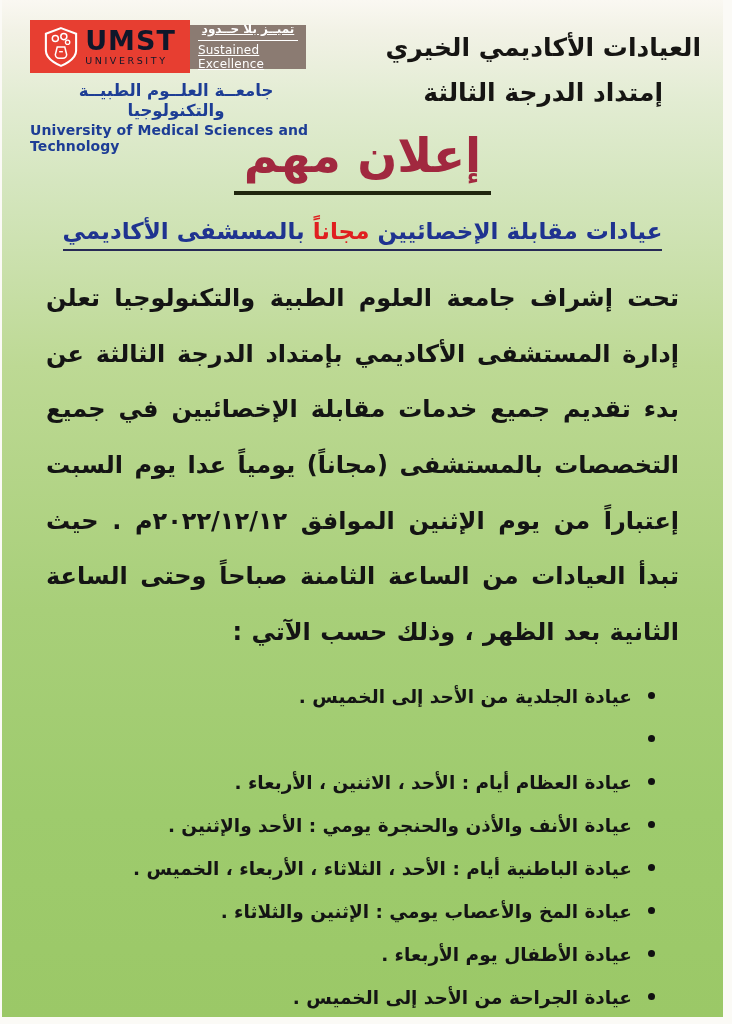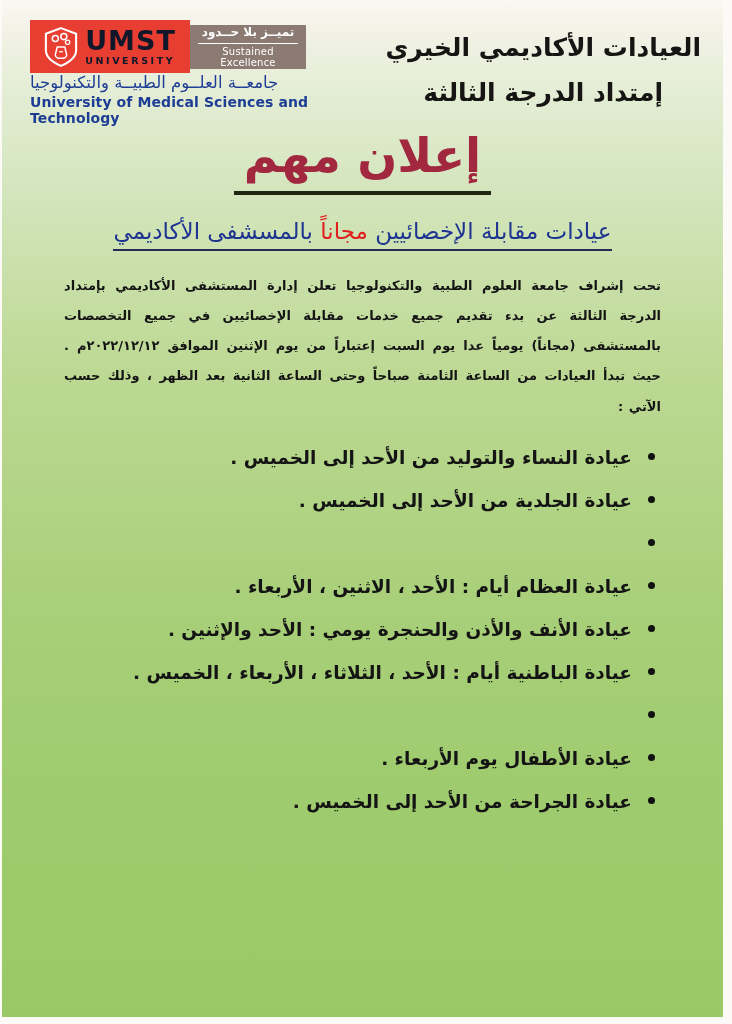--- a/index.html
+++ b/index.html
@@ -14,46 +14,46 @@
   
   .header { position:absolute; top:20px; left:28px; right:22px;
             display:flex; justify-content:space-between; align-items:flex-start; }
   .logo-block { width:292px; }
   .logo-row { display:flex; align-items:center; }
   .logo-red-box { background:#e73e31; width:160px; height:53px;
                   display:flex; align-items:center; justify-content:center; gap:7px; }
   .crest { flex:0 0 auto; }
   .logo-words { display:flex; flex-direction:column; line-height:1; color:#0f172a; }
   .logo-umst { font-size:27px; font-weight:bold; letter-spacing:1px; }
-  .logo-univ { font-size:9.5px; font-weight:bold; letter-spacing:2.6px; margin-top:2px; }
+  .logo-univ { font-size:9.5px; font-weight:normal; letter-spacing:2.6px; margin-top:2px; }
   .taupe-box { background:#8b7b72; width:116px; height:44px; padding:4px 8px;
-               display:flex; flex-direction:column; justify-content:center; color:#fff; }
+               display:flex; flex-direction:column; justify-content:center; color:#fff;text-decoration:underline; }
   .taupe-ar { font-size:12px; font-weight:bold; direction:rtl; text-align:center;
               line-height:1.2; }
   .taupe-line { border:none; border-top:1.5px solid #fff; margin:3px 0 2px; }
-  .taupe-en { font-size:10px; text-align:center; letter-spacing:.2px; }
-  .uni-name-ar { margin-top:0; direction:rtl; text-align:left; color:#1d3d95;
-                 font-size:16.5px; font-weight:normal; line-height:1.2; }
+  .taupe-en { font-size:12px; text-align:left; letter-spacing:.2px; }
+  .uni-name-ar { margin-top:8px; direction:rtl; text-align:center; color:#1d3d95;
+                 font-size:16.5px; font-weight:bold; line-height:1.2; }
   .uni-name-en { color:#1d3d95; font-size:14px; font-weight:bold; margin-top:1px;
                  letter-spacing:.1px; }
   .header-title { direction:rtl; text-align:center; color:#161513; font-weight:bold;
                   font-size:25px; line-height:1.8; padding-top:5px; }
   
   .main-title { margin-top:128px; text-align:center; }
   .main-title span { display:inline-block; direction:rtl; color:#a1283f;
                      font-size:47px; font-weight:bold;
                      border-bottom:4px solid #20260f; padding:0 10px 8px; }
   
   .subtitle { margin-top:22px; text-align:center; }
-  .subtitle .inner { display:inline-block; direction:rtl; font-size:23px; font-weight:normal;
+  .subtitle .inner { display:inline-block; direction:rtl; font-size:23px; font-weight:bold;
                      color:#1f3390; border-bottom:2.5px solid #272a55; padding-bottom:5px; }
   .subtitle .free { color:#e01f1f; }
   
-  .body-par { margin:20px 62px 0; direction:rtl; text-align:justify; text-align-last:right;
-              color:#141414; font-size:13px; font-weight:bold; line-height:2.32;
+  .body-par { margin:20px 44px 0; direction:rtl; text-align:justify; text-align-last:right;
+              color:#141414; font-size:24px; font-weight:bold; line-height:2.32;
               word-spacing:1px; }
   
   .clinics { list-style:none; margin-top:14px; padding-right:68px; direction:rtl; }
   .clinics li { position:relative; padding-right:23px; height:43px;
                 display:flex; align-items:center; color:#141414;
                 font-size:18.5px; font-weight:bold; }
   .clinics .dot { position:absolute; right:0; top:50%; margin-top:-4px;
                   width:7px; height:7px; border-radius:50%; background:#111; }
 </style>
 </head>
@@ -101,43 +101,40 @@
 
     <h2 class="subtitle">
       <span class="inner"><span>عيادات مقابلة الإخصائيين </span><span class="free">مجاناً</span><span> بالمسشفى الأكاديمي</span></span>
     </h2>
 
     <p class="body-par">تحت إشراف جامعة العلوم الطبية والتكنولوجيا تعلن إدارة المستشفى الأكاديمي بإمتداد الدرجة الثالثة عن بدء تقديم جميع خدمات مقابلة الإخصائيين في جميع التخصصات بالمستشفى (مجاناً) يومياً عدا يوم السبت إعتباراً من يوم الإثنين الموافق ٢٠٢٢/١٢/١٢م . حيث تبدأ العيادات من الساعة الثامنة صباحاً وحتى الساعة الثانية بعد الظهر ، وذلك حسب الآتي :</p>
 
     <ul class="clinics">
       <li>
           <span class="dot"></span>
-          <span>عيادة النساء والتوليد من الأحد إلى الخميس .</span>
-        </li>
-      <li>
-          <span class="dot"></span>
           <span>عيادة الجلدية من الأحد إلى الخميس .</span>
         </li>
       <li>
           <span class="dot"></span>
         </li>
       <li>
           <span class="dot"></span>
           <span>عيادة العظام أيام : الأحد ، الاثنين ، الأربعاء .</span>
         </li>
       <li>
           <span class="dot"></span>
           <span>عيادة الأنف والأذن والحنجرة يومي : الأحد والإثنين .</span>
         </li>
       <li>
           <span class="dot"></span>
           <span>عيادة الباطنية أيام : الأحد ، الثلاثاء ، الأربعاء ، الخميس .</span>
         </li>
       <li>
           <span class="dot"></span>
+          <span>عيادة المخ والأعصاب يومي : الإثنين والثلاثاء .</span>
         </li>
       <li>
           <span class="dot"></span>
           <span>عيادة الأطفال يوم الأربعاء .</span>
         </li>
       <li>
           <span class="dot"></span>
           <span>عيادة الجراحة من الأحد إلى الخميس .</span>
         </li>
     </ul>

